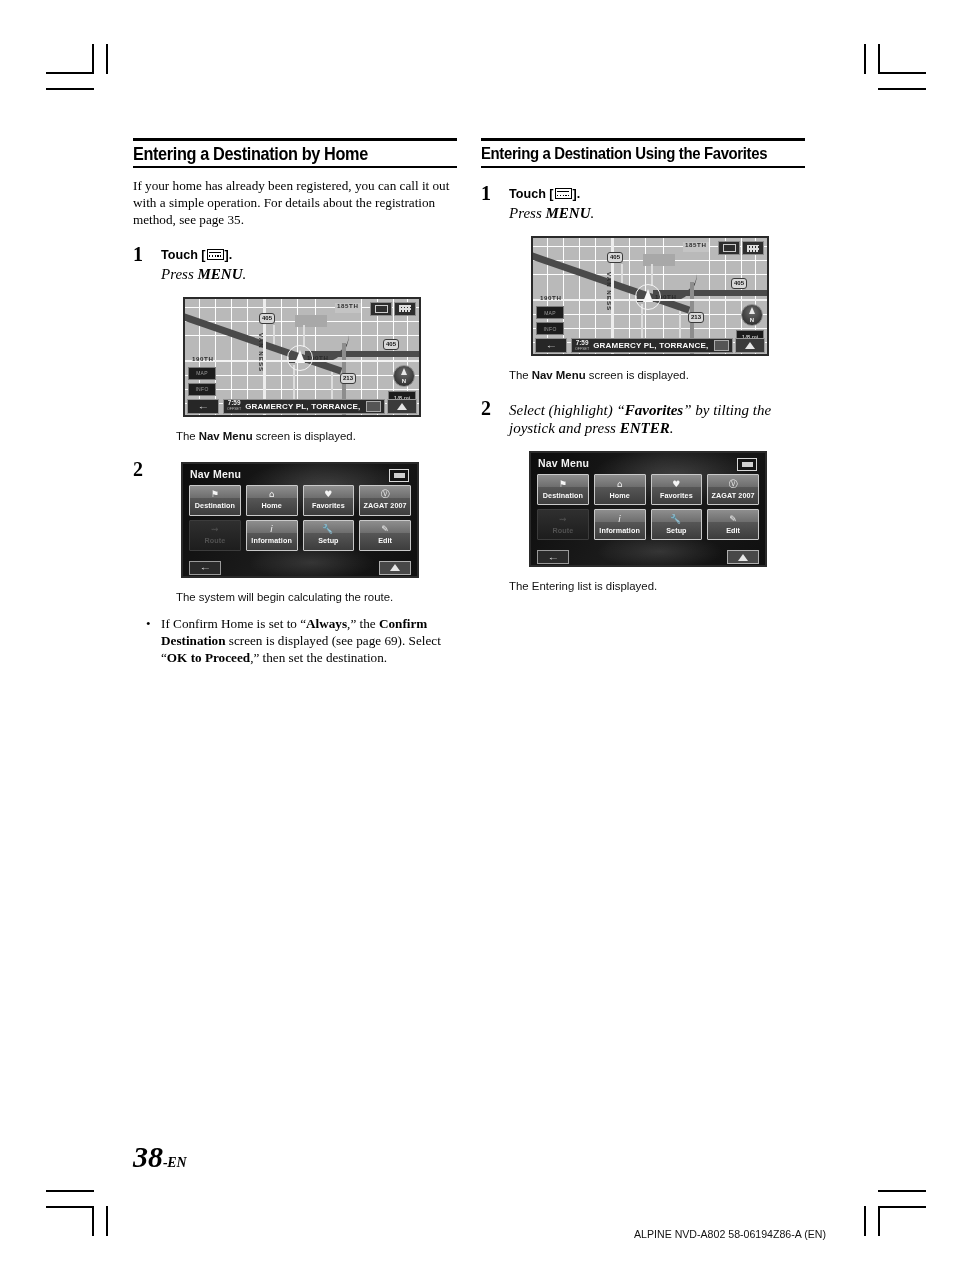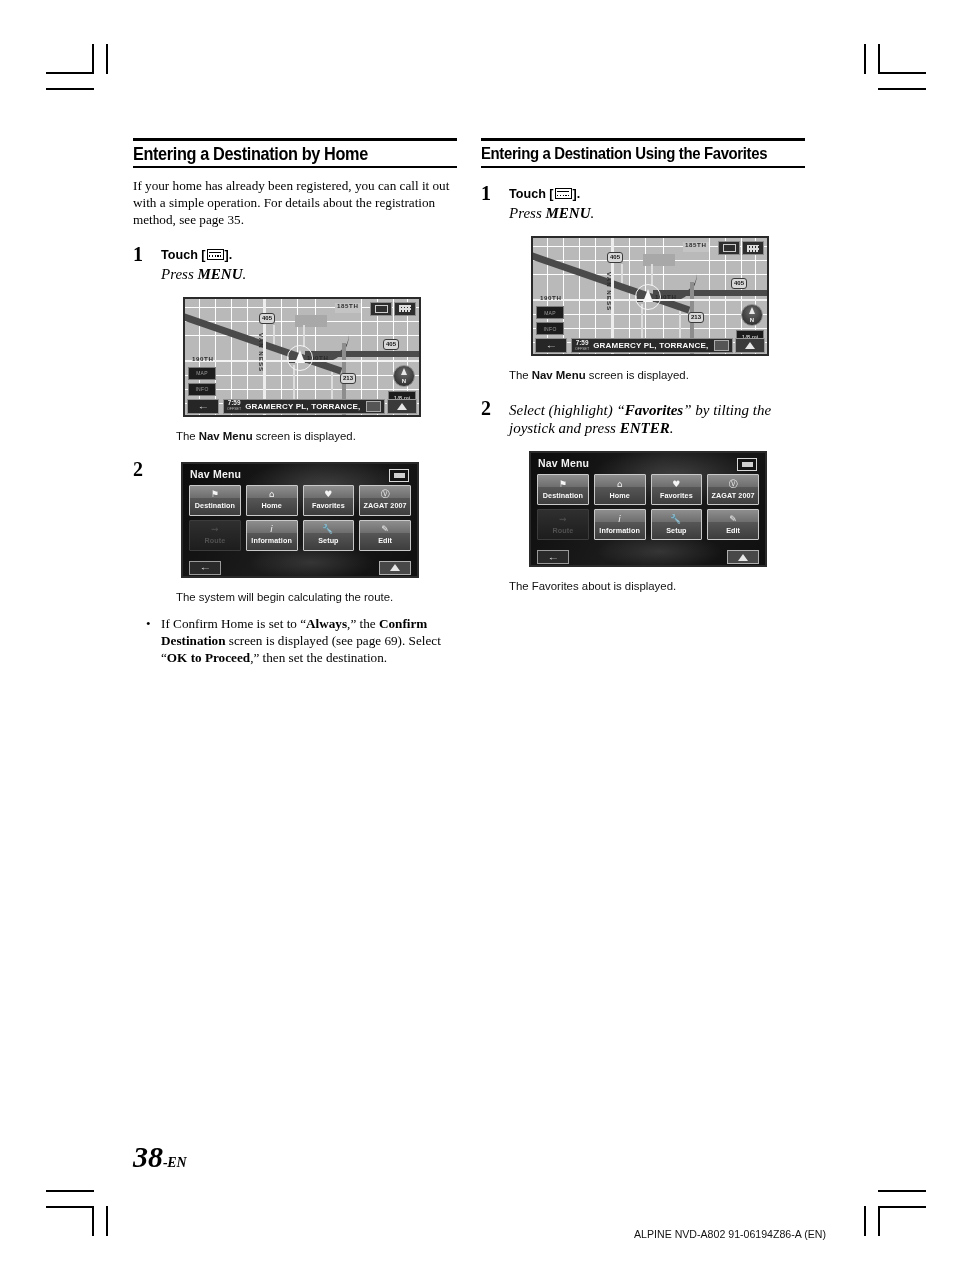--- a/index.html
+++ b/index.html
@@ -920,20 +920,20 @@
     <div class="menu-bottombar">
       <div class="mbb-back">
           <span class="back-glyph">←</span>
         </div>
       <div class="mbb-up">
           <div class="tri-up"></div>
         </div>
     </div>
   </div>
 
-  <div class="caption">The Favorites about is displayed.</div>
+  <div class="caption">The Entering list is displayed.</div>
 </div>
 
 <div class="pagenum">
   <span>38</span><span class="suffix">-EN</span>
 </div>
 
-<div class="footer-code">ALPINE NVD-A802 91-06194Z86-A (EN)</div>
+<div class="footer-code">ALPINE NVD-A802 58-06194Z86-A (EN)</div>
 
 </body></html>

